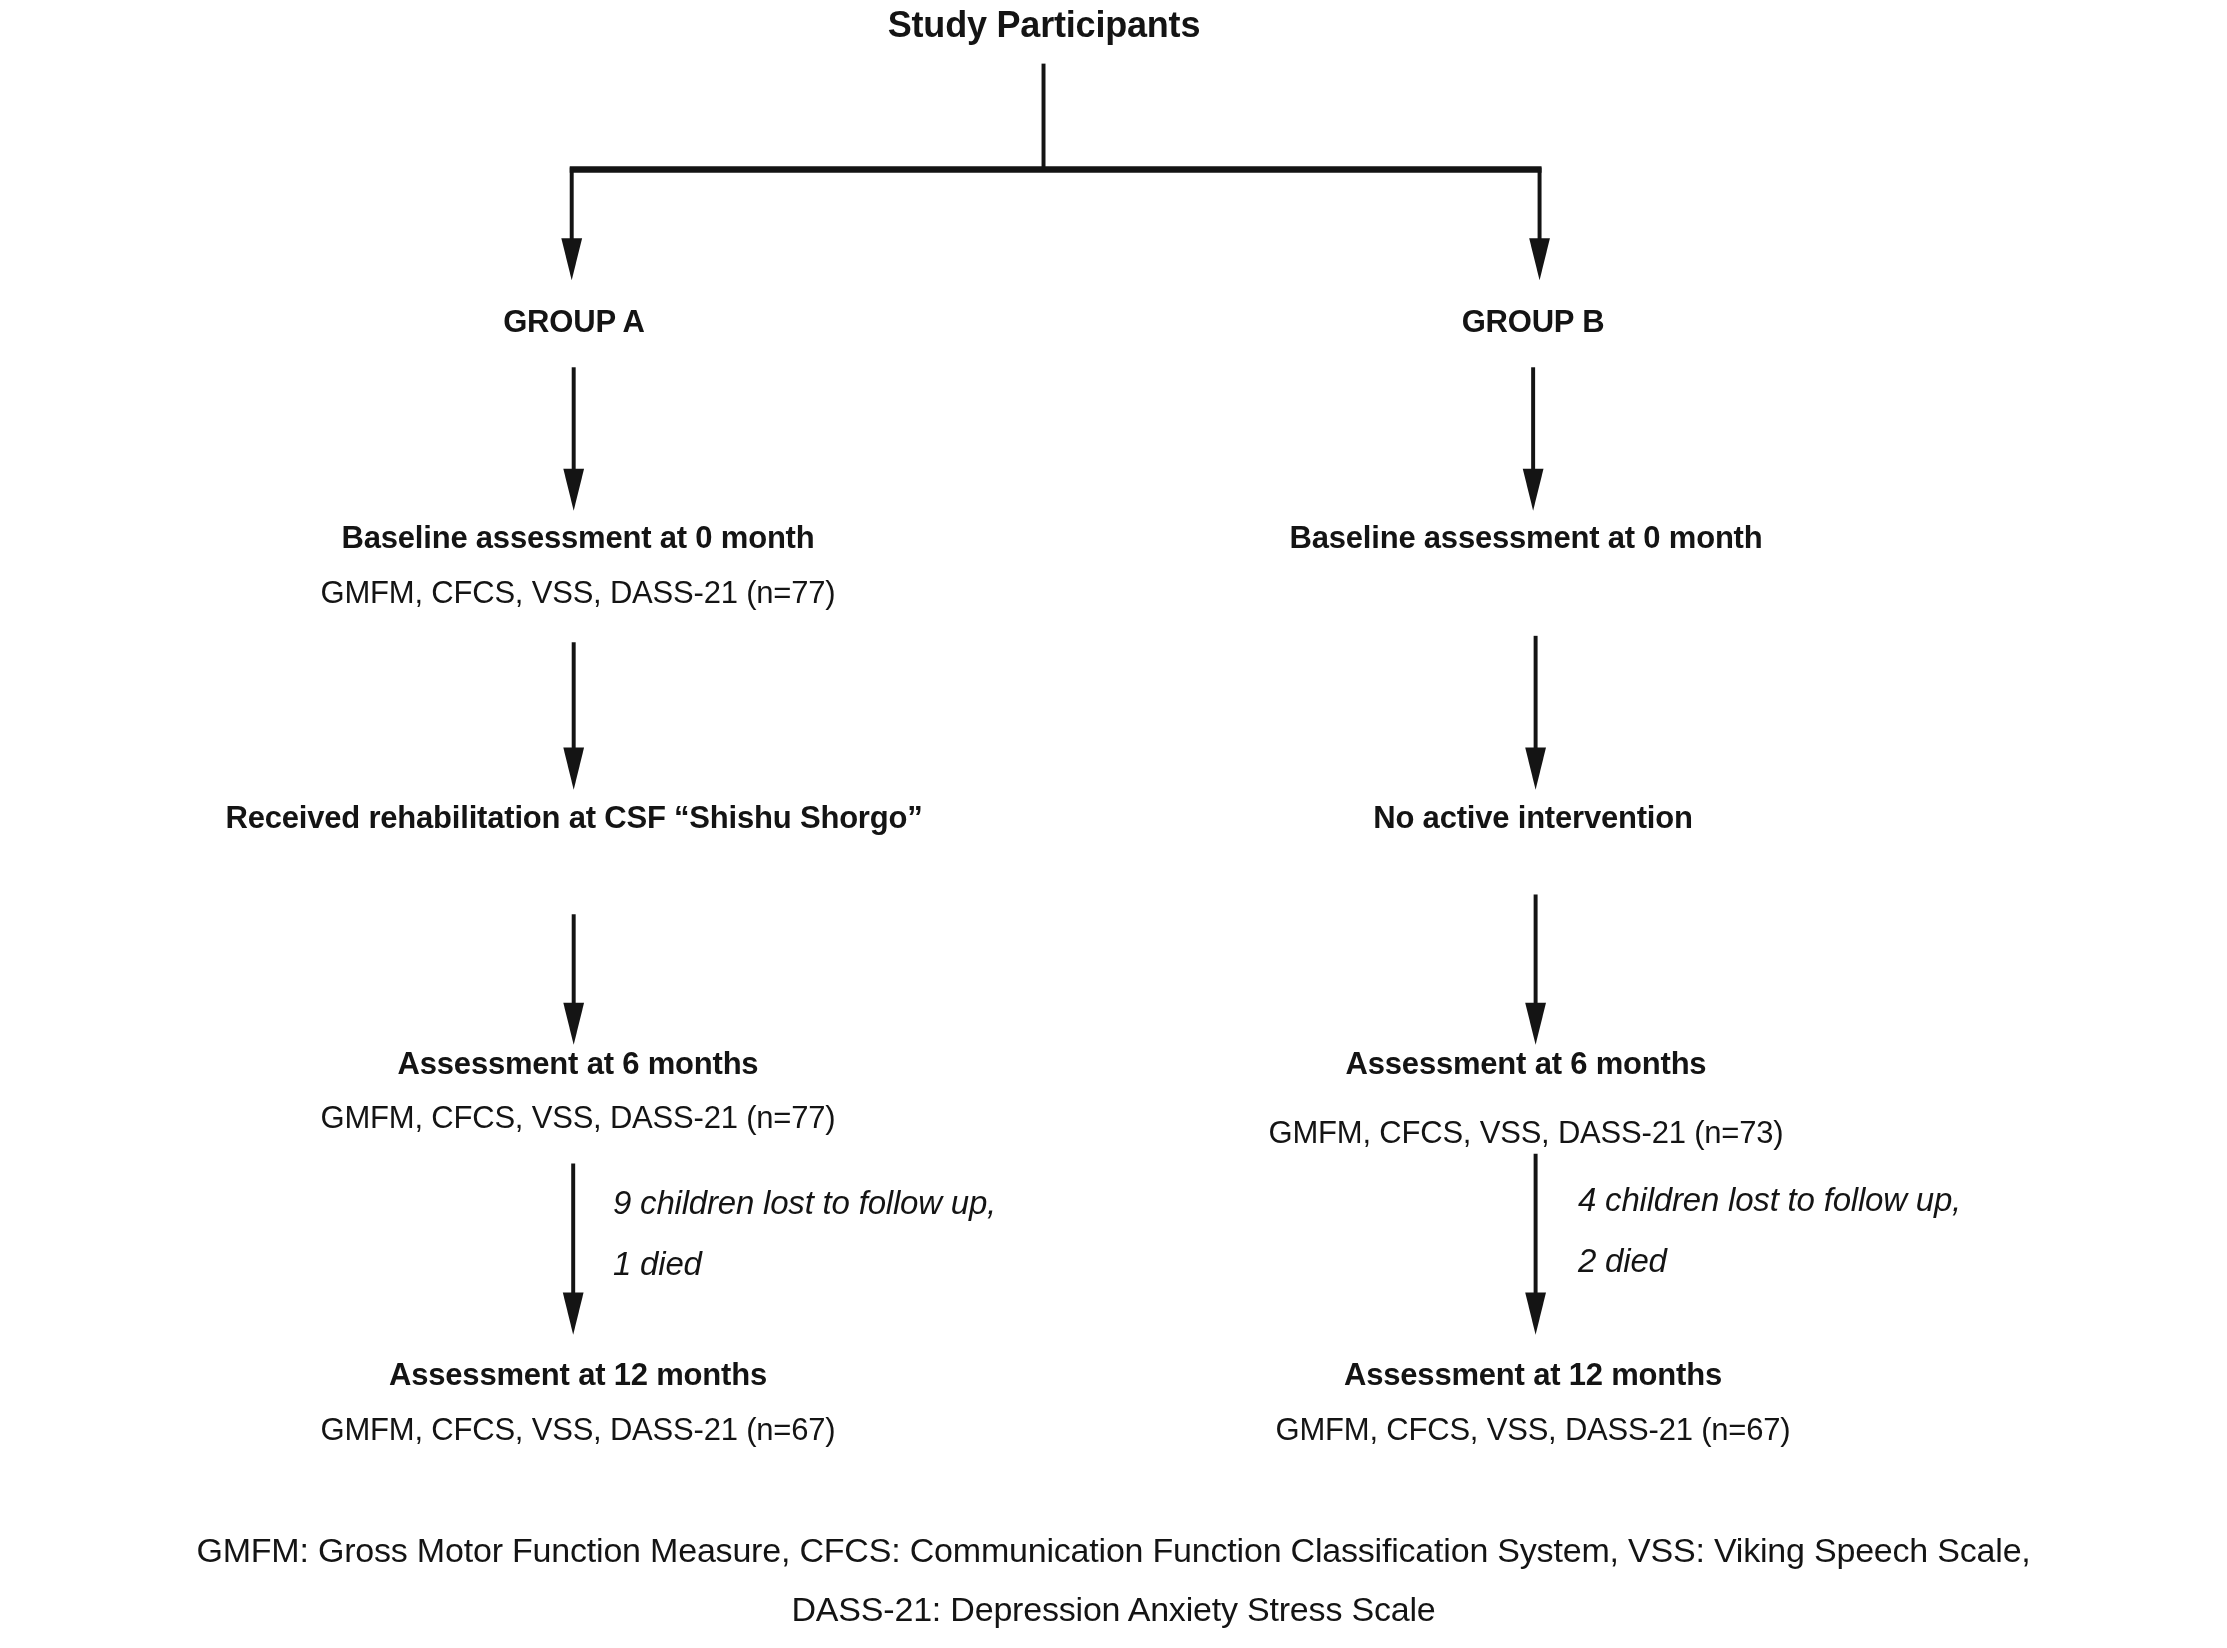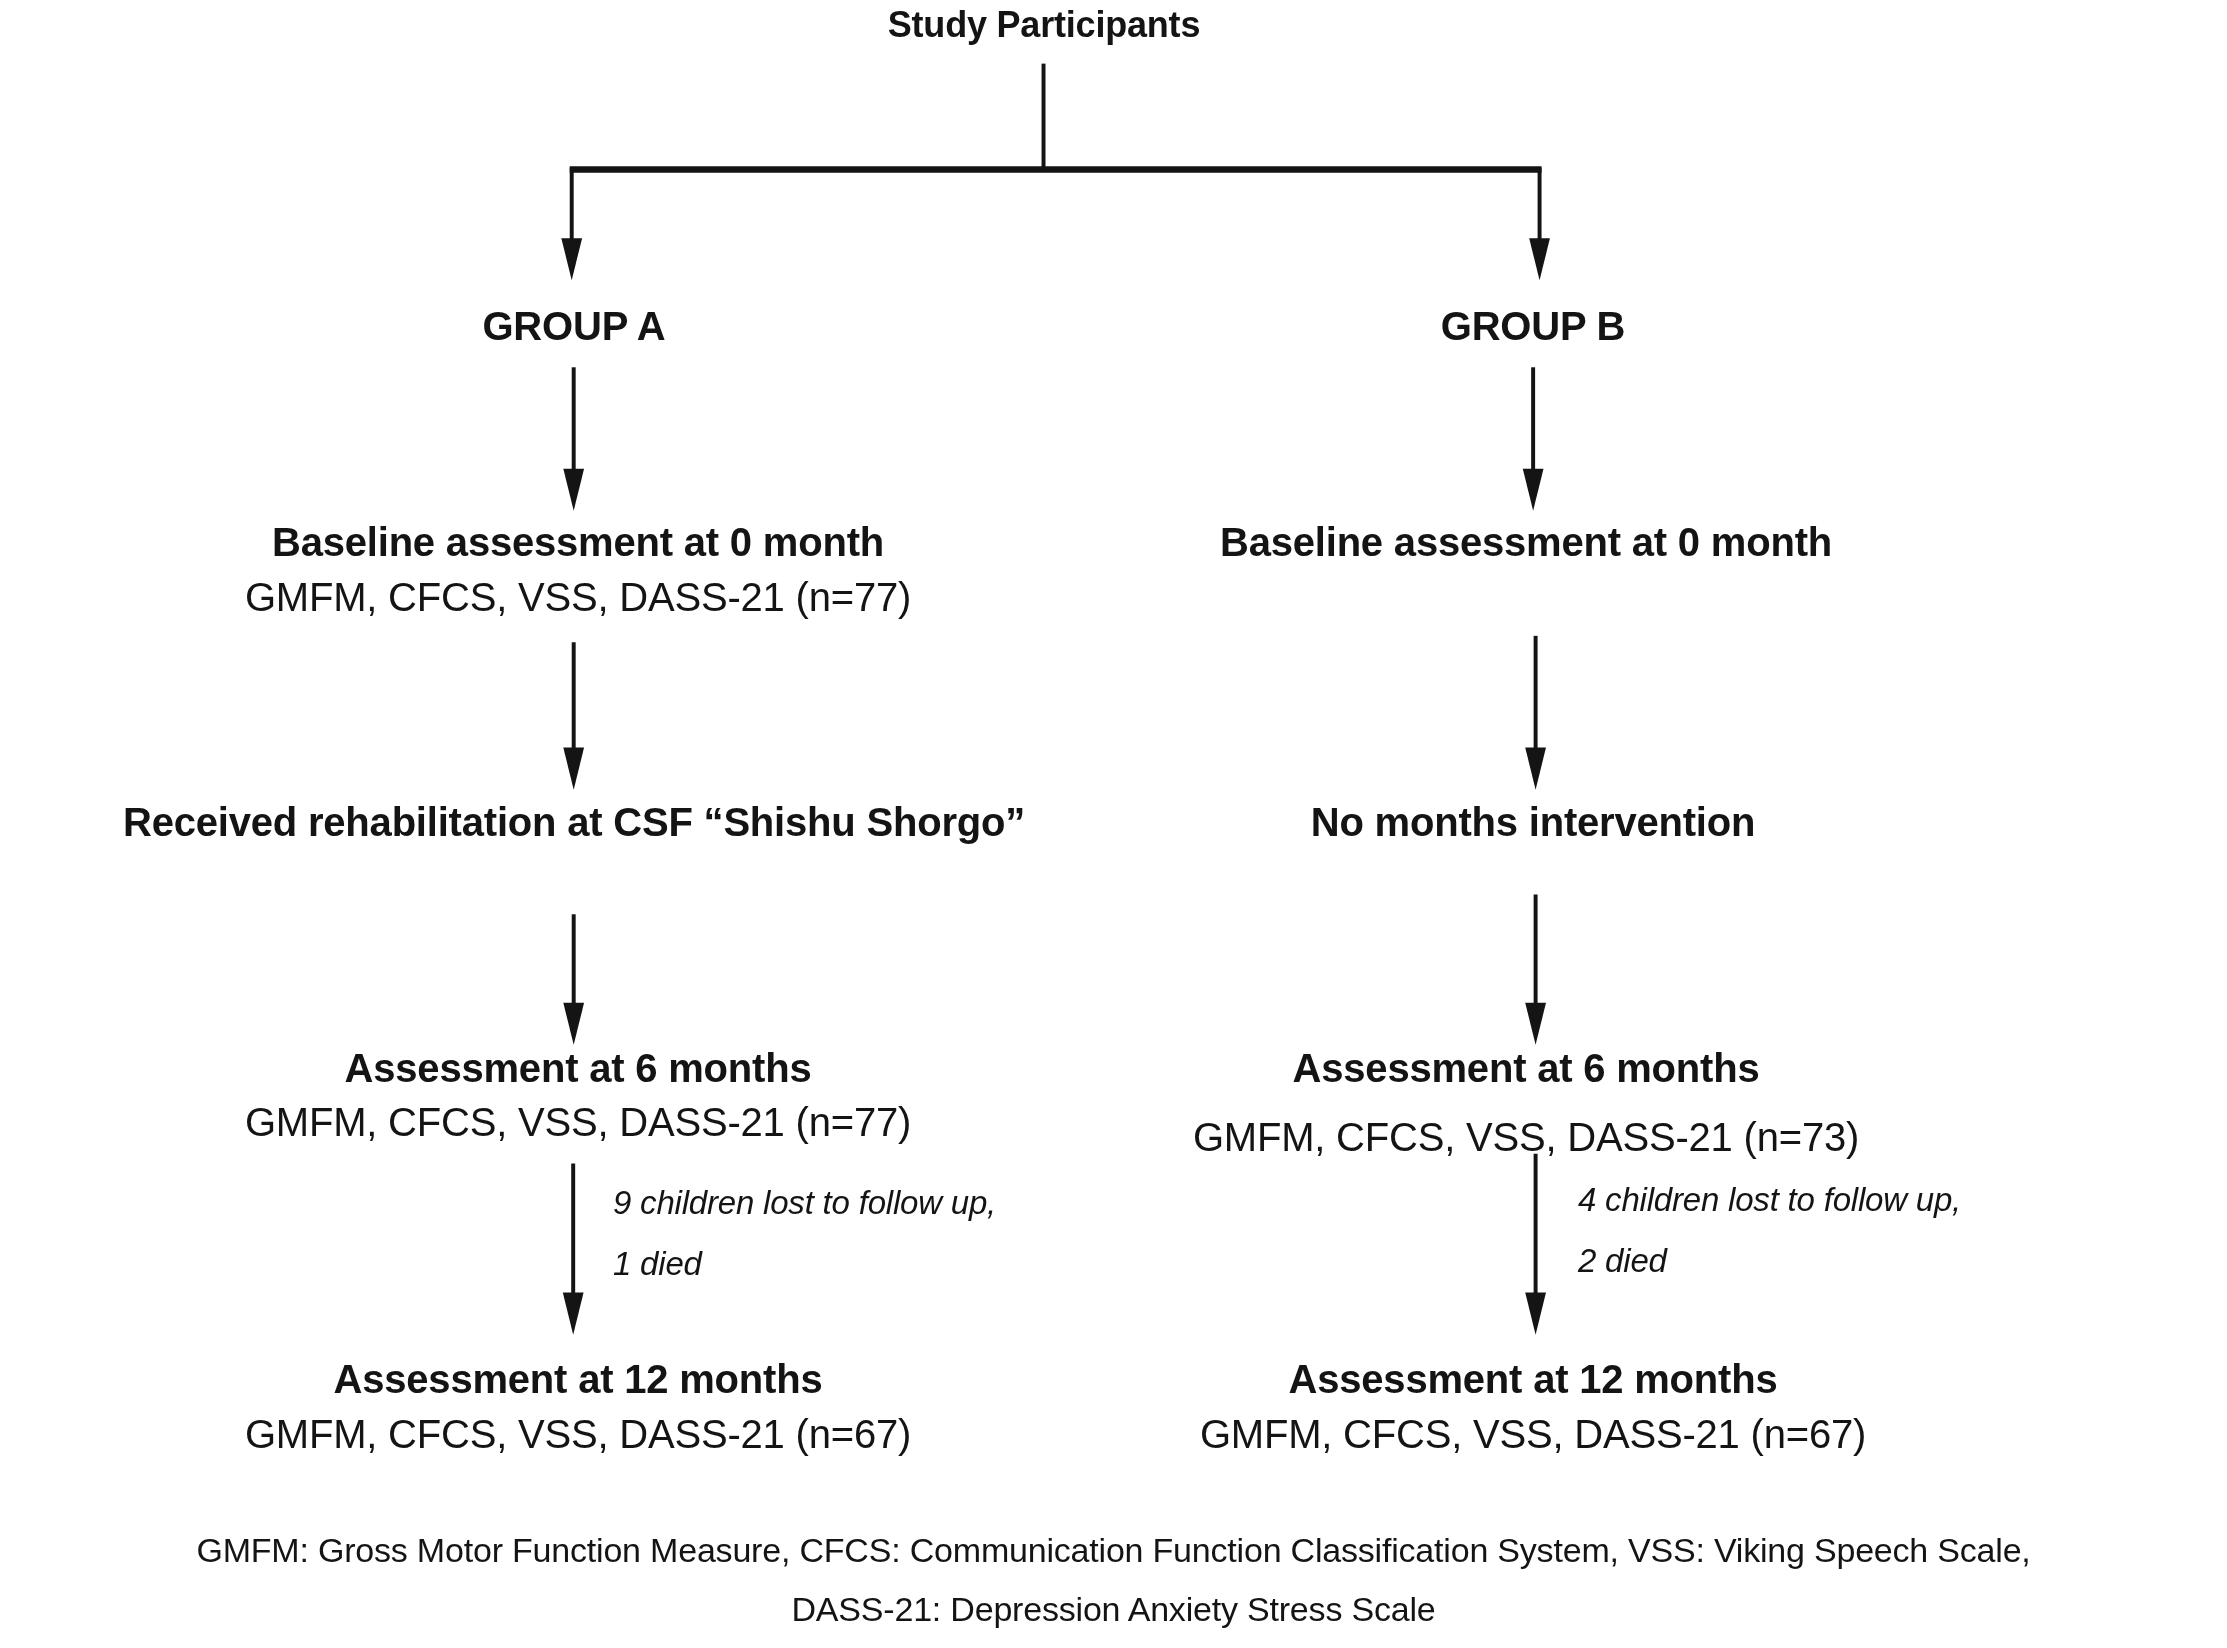--- a/index.html
+++ b/index.html
@@ -13,21 +13,21 @@
   }
   .t{
     position:absolute;
     white-space:nowrap;
     line-height:1;
     letter-spacing:-0.2px;
   }
   .cx{transform:translateX(-50%);}
   .bold{font-weight:bold;}
   .fs72{font-size:36px;}
-  .fs70{font-size:40px;}
+  .fs70{font-size:31px;}
   .fs68{font-size:34px;}
   .it{font-style:italic;font-size:33px;}
   #connectors{position:absolute;left:0;top:0;}
   .fullw{position:absolute;left:0;width:2227px;text-align:center;white-space:nowrap;line-height:1;letter-spacing:-0.2px;}
 </style>
 </head>
 <body>
 
 <div id="canvas">
 
@@ -83,21 +83,21 @@
   <div class="t it" style="left:613px;top:1186px;">9 children lost to follow up,</div>
   <div class="t it" style="left:613px;top:1247px;">1 died</div>
 
   <div class="t cx bold fs70" style="left:578px;top:1359px;">Assessment at 12 months</div>
   <div class="t cx fs70" style="left:578px;top:1414px;">GMFM, CFCS, VSS, DASS-21 (n=67)</div>
 
   <div class="t cx bold fs70" style="left:1533px;top:306px;">GROUP B</div>
 
   <div class="t cx bold fs70" style="left:1526px;top:522px;">Baseline assessment at 0 month</div>
 
-  <div class="t cx bold fs70" style="left:1533px;top:802px;">No months intervention</div>
+  <div class="t cx bold fs70" style="left:1533px;top:802px;">No active intervention</div>
 
   <div class="t cx bold fs70" style="left:1526px;top:1048px;">Assessment at 6 months</div>
   <div class="t cx fs70" style="left:1526px;top:1102px;margin-top:15px;">GMFM, CFCS, VSS, DASS-21 (n=73)</div>
 
   <div class="t it" style="left:1578px;top:1183px;">4 children lost to follow up,</div>
   <div class="t it" style="left:1578px;top:1244px;">2 died</div>
 
   <div class="t cx bold fs70" style="left:1533px;top:1359px;">Assessment at 12 months</div>
   <div class="t cx fs70" style="left:1533px;top:1414px;">GMFM, CFCS, VSS, DASS-21 (n=67)</div>
 

